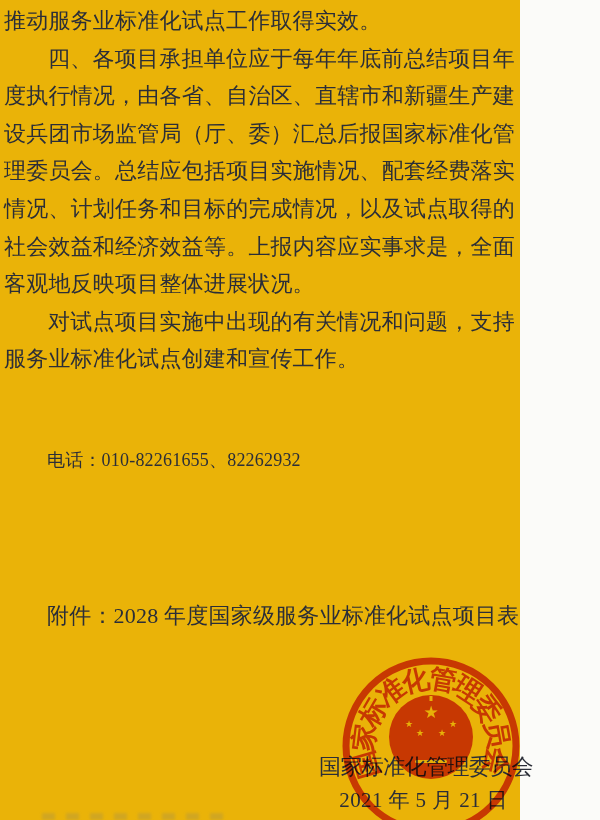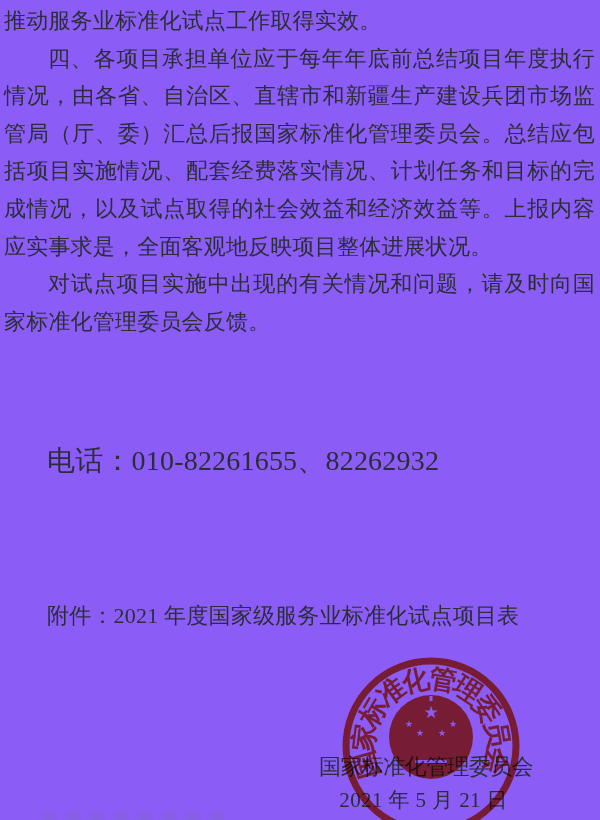--- a/index.html
+++ b/index.html
@@ -3,43 +3,43 @@
 <meta charset="utf-8">
 <style>
   html, body {
     margin: 0; padding: 0;
     width: 600px; height: 820px;
     background: #fbfbf9;
     overflow: hidden;
   }
   .page {
     position: relative;
-    width: 600px; height: 820px;
-    background: #8b5cf6;
+    width: 520px; height: 820px;
+    background: #eab308;
     font-family: "Liberation Serif", "DejaVu Serif", serif;
     color: #2b2e38;
   }
   
   .body-text {
     position: absolute;
     top: 2px; left: 4px; right: 5px;
     font-size: 22px;
     line-height: 37.6px;
     text-align: justify;
     text-justify: inter-ideograph;
     letter-spacing: 0.2px;
   }
   .body-text p { margin: 0; }
   .body-text p.indent { text-indent: 2em; }
 
   
   .contact-block {
     position: absolute;
     top: 444px; left: 47px;
-    font-size: 28px;
+    font-size: 18px;
     line-height: 33.6px;
     letter-spacing: 0.2px;
     text-align: center;
   }
   .contact-block div { white-space: nowrap; }
 
   
   .attachment-line {
     position: absolute;
     top: 601px; left: 47px;
@@ -100,28 +100,28 @@
   }
 </style>
 </head>
 <body>
 
 <div class="page">
 
   <div class="body-text">
     <p>推动服务业标准化试点工作取得实效。</p>
     <p class="indent">四、各项目承担单位应于每年年底前总结项目年度执行情况，由各省、自治区、直辖市和新疆生产建设兵团市场监管局（厅、委）汇总后报国家标准化管理委员会。总结应包括项目实施情况、配套经费落实情况、计划任务和目标的完成情况，以及试点取得的社会效益和经济效益等。上报内容应实事求是，全面客观地反映项目整体进展状况。</p>
-    <p class="indent">对试点项目实施中出现的有关情况和问题，请及时向国家标准化管理委员会反馈。</p>
+    <p class="indent">对试点项目实施中出现的有关情况和问题，支持服务业标准化试点创建和宣传工作。</p>
   </div>
 
   <div class="contact-block">
     <div>电话：010-82261655、82262932</div>
   </div>
 
-  <div class="attachment-line">附件：2021 年度国家级服务业标准化试点项目表</div>
+  <div class="attachment-line">附件：2028 年度国家级服务业标准化试点项目表</div>
 
   <div class="signature-org">国家标准化管理委员会</div>
   <div class="signature-date">2021 年 5 月 21 日</div>
 
   <div class="seal">
     <svg viewBox="-90 -89 180 180" xmlns="http://www.w3.org/2000/svg">
 
       <circle id="seal-ring" cx="0" cy="0" r="85" fill="none" stroke-width="7" stroke="#d7452a"></circle>
 
       <g id="seal-emblem" transform="translate(0,-9)">

